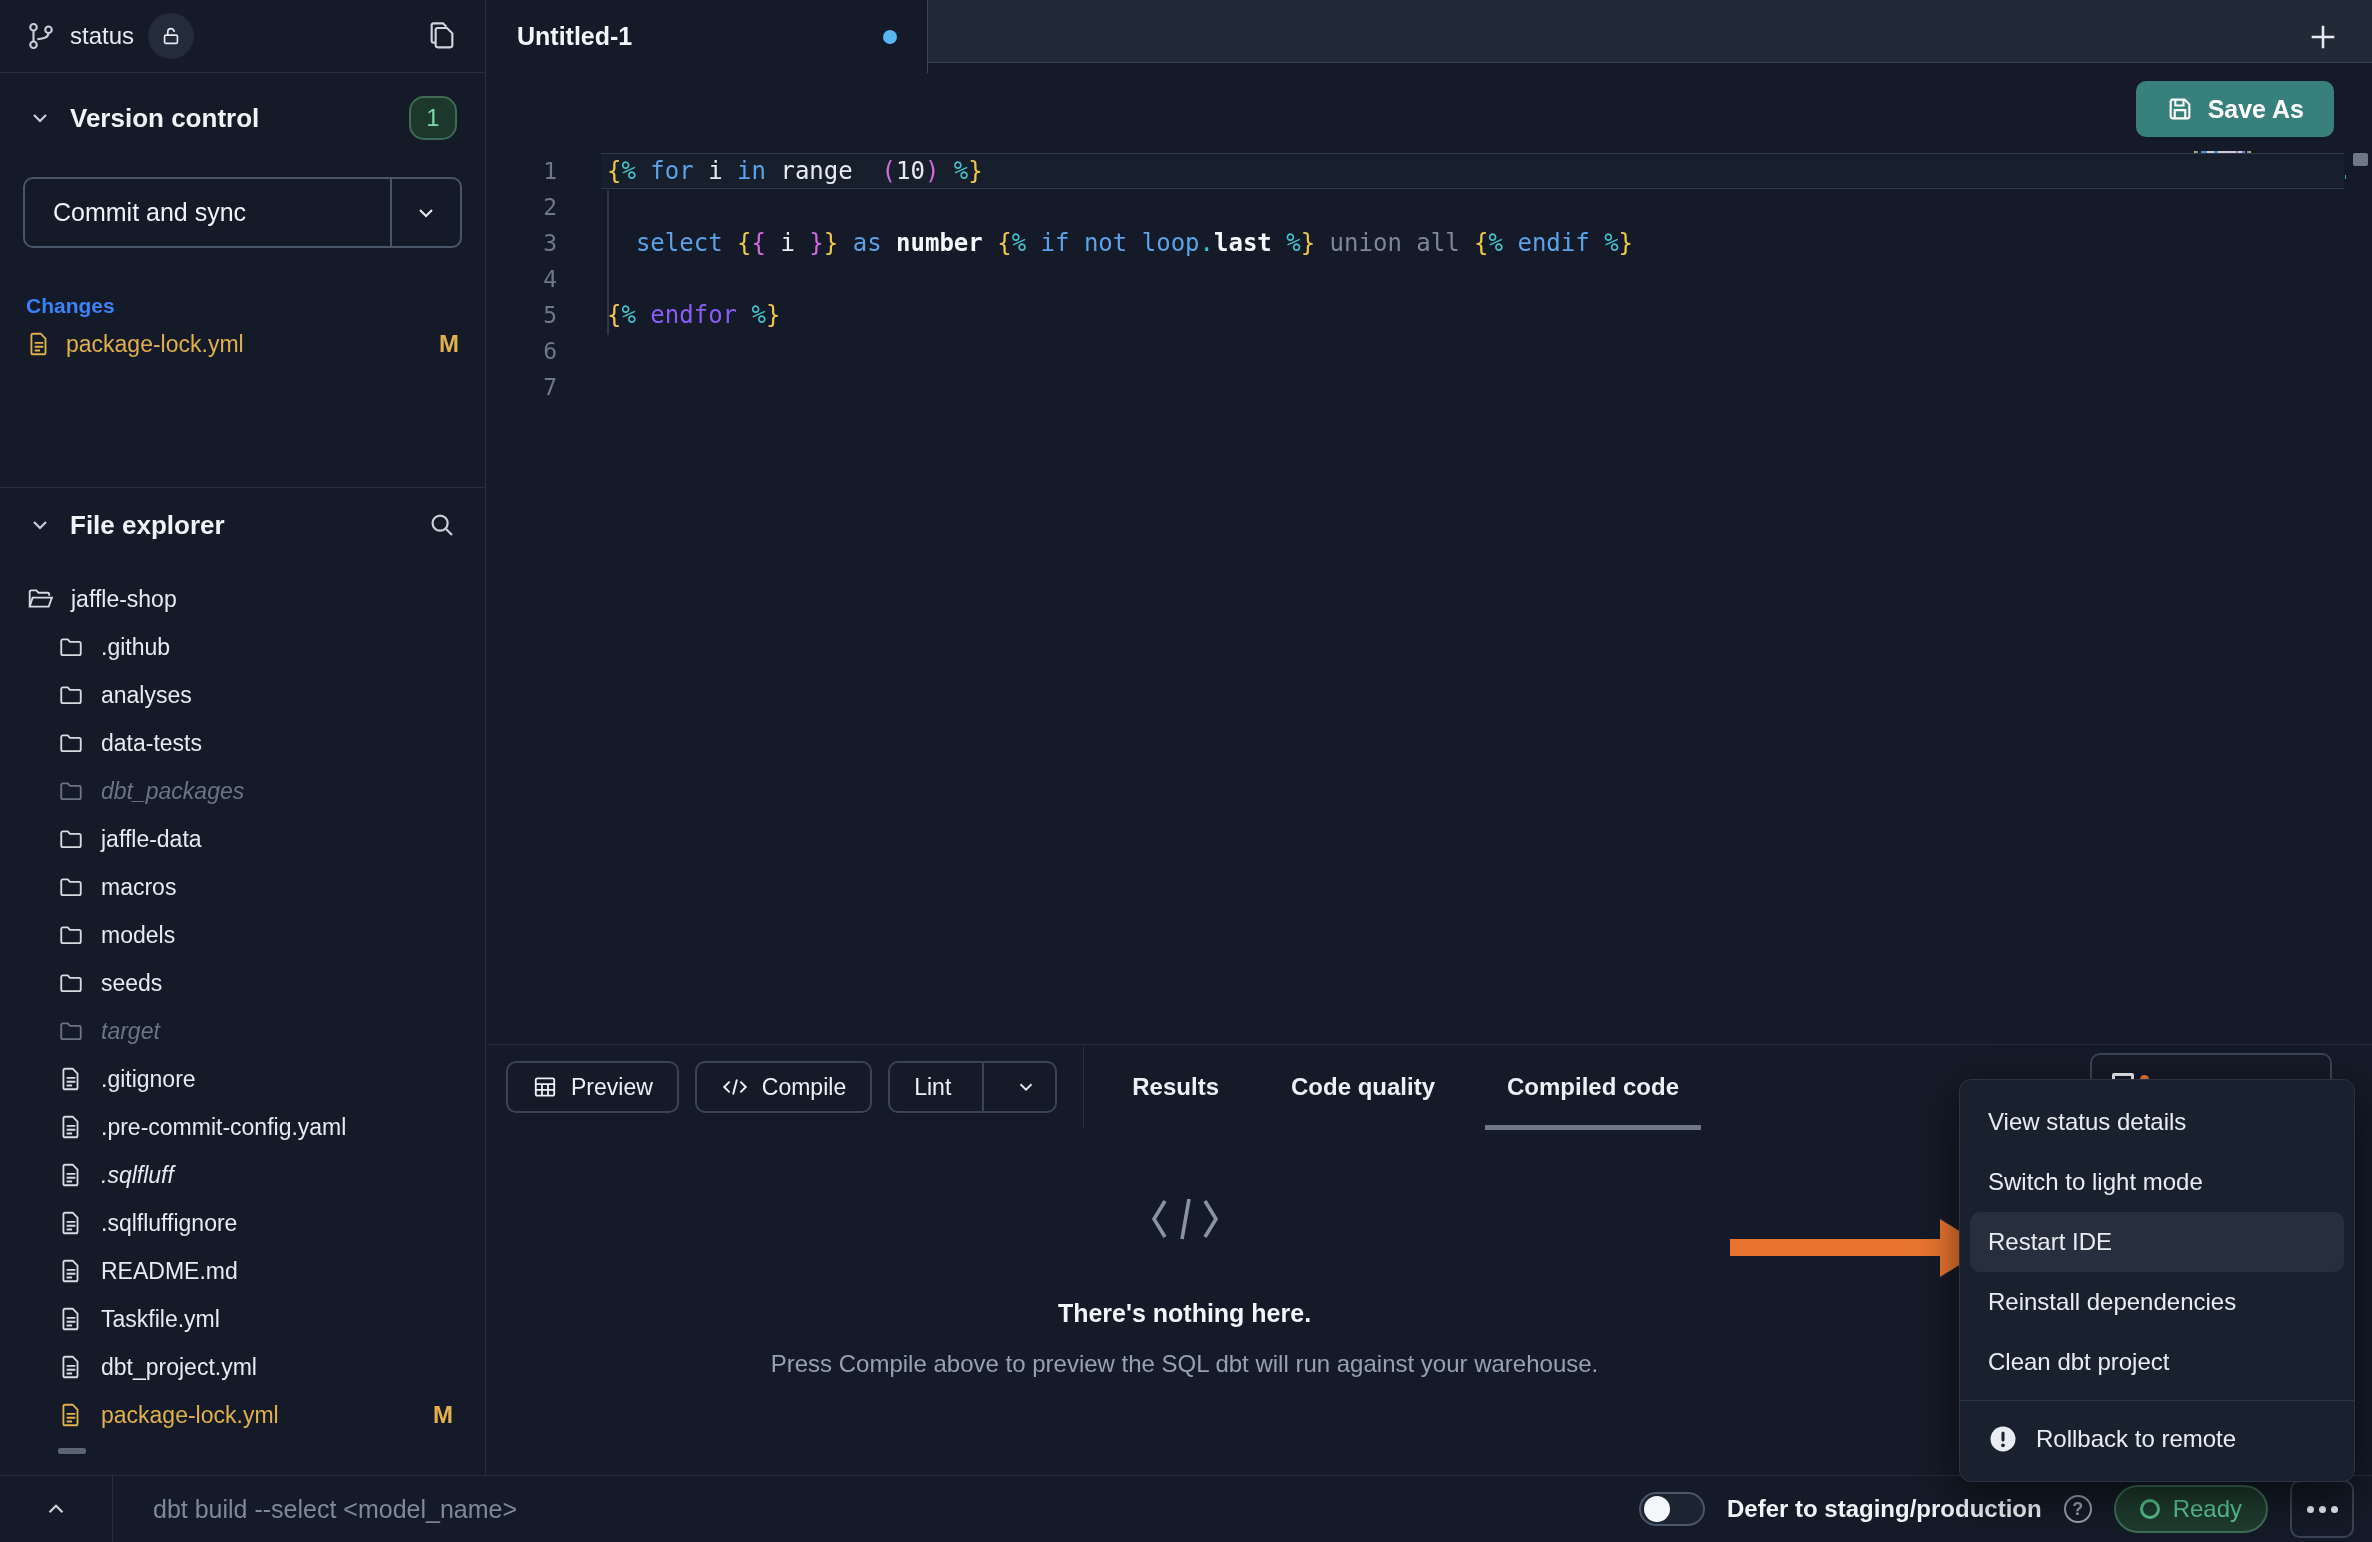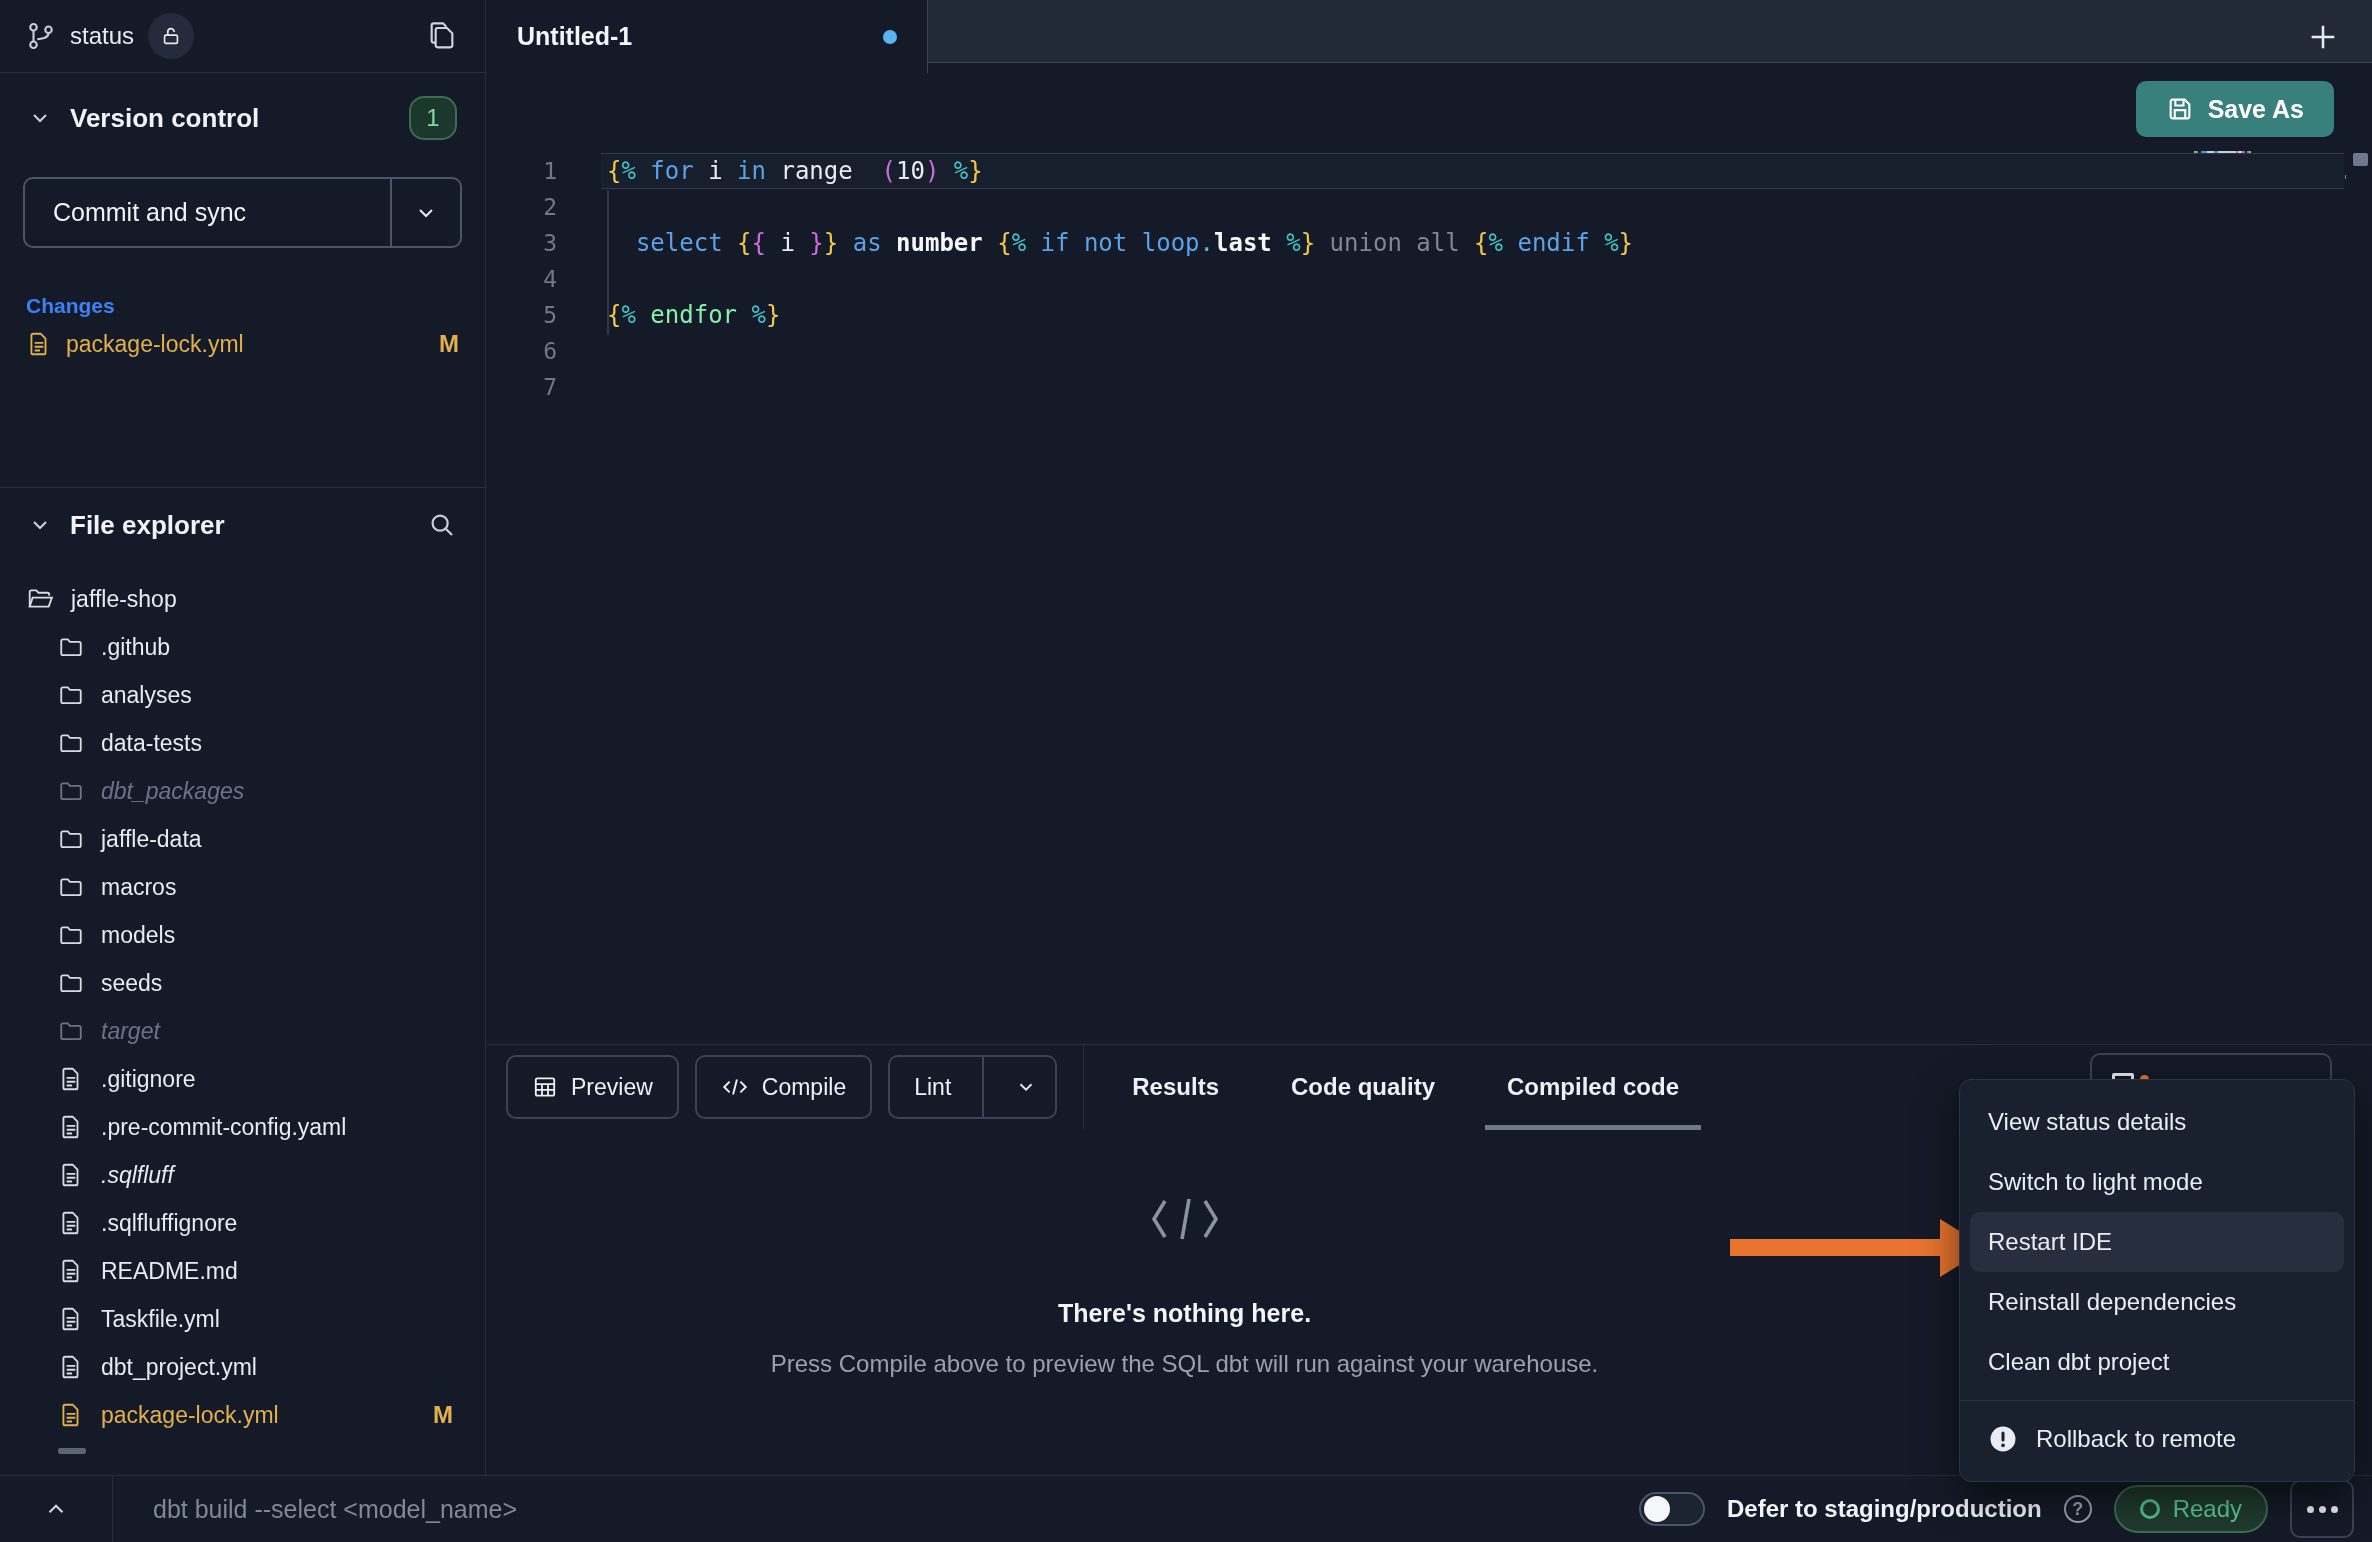--- a/index.html
+++ b/index.html
@@ -84,21 +84,21 @@
   #minimap { position:absolute; right:26px; top:6px; width:152px; height:40px; overflow:hidden; }
   .mm-row { position:absolute; left:0; height:4px; display:flex; }
   .mm-seg { height:4px; flex:none; }
   .code-scroll-thumb { position:absolute; right:4px; top:8px; width:15px; height:13px;
                        background:#6F7889; border-radius:2px; }
 
   
   #bottom-panel { position:absolute; left:487px; top:1044px; right:0; height:431px;
                   border-top:1px solid #272F3E; background:#141A27; }
   .bp-toolbar { position:relative; height:84px; display:flex; align-items:center; padding-left:19px; }
-  .panel-btn { height:64px; border:2px solid #3A4456; border-radius:10px; background:transparent;
+  .panel-btn { height:52px; border:2px solid #3A4456; border-radius:10px; background:transparent;
                display:flex; align-items:center; gap:13px; padding:0 24px; color:#EDF0F5;
                font-size:23px; font-family:"Liberation Sans",sans-serif; margin-right:16px; cursor:pointer; }
   .lint-sep { width:2px; align-self:stretch; background:#3A4456; margin:0 0 0 18px; }
   .lint-caret { padding:0 4px 0 18px; display:flex; align-items:center; }
   .bp-vdivider { width:1px; align-self:stretch; background:#272F3E; margin:0 0 0 10px; }
   .panel-tabs { display:flex; margin-left:48px; gap:72px; }
   .ptab { position:relative; font-size:24px; font-weight:600; color:#EDF0F5; cursor:pointer; }
   .ptab.active::after { content:""; position:absolute; left:-22px; right:-22px;
                         top:calc(100% + 24px); height:5px; background:#6E7887; }
   .empty { position:absolute; left:0; right:490px; top:150px; text-align:center; }
@@ -423,21 +423,21 @@
         <div class="code-row">
           <span class="ln">3</span>
           <span class="ctext"><span style="color: rgb(232, 236, 242);">  </span><span style="color: rgb(92, 162, 232);">select</span><span style="color: rgb(232, 236, 242);"> </span><span style="color: rgb(242, 200, 75);">{</span><span style="color: rgb(207, 107, 221);">{</span><span style="color: rgb(232, 236, 242);"> i </span><span style="color: rgb(207, 107, 221);">}</span><span style="color: rgb(242, 200, 75);">}</span><span style="color: rgb(232, 236, 242);"> </span><span style="color: rgb(92, 162, 232);">as</span><span style="color: rgb(232, 236, 242);"> </span><span class="tok-wb" style="color: rgb(244, 247, 251);">number</span><span style="color: rgb(232, 236, 242);"> </span><span style="color: rgb(242, 200, 75);">{</span><span style="color: rgb(67, 195, 201);">%</span><span style="color: rgb(232, 236, 242);"> </span><span style="color: rgb(92, 162, 232);">if</span><span style="color: rgb(232, 236, 242);"> </span><span style="color: rgb(92, 162, 232);">not</span><span style="color: rgb(232, 236, 242);"> </span><span style="color: rgb(92, 162, 232);">loop</span><span style="color: rgb(67, 195, 201);">.</span><span class="tok-wb" style="color: rgb(244, 247, 251);">last</span><span style="color: rgb(232, 236, 242);"> </span><span style="color: rgb(67, 195, 201);">%</span><span style="color: rgb(242, 200, 75);">}</span><span style="color: rgb(126, 135, 150);"> union all </span><span style="color: rgb(242, 200, 75);">{</span><span style="color: rgb(67, 195, 201);">%</span><span style="color: rgb(232, 236, 242);"> </span><span style="color: rgb(92, 162, 232);">endif</span><span style="color: rgb(232, 236, 242);"> </span><span style="color: rgb(67, 195, 201);">%</span><span style="color: rgb(242, 200, 75);">}</span></span>
         </div>
         <div class="code-row">
           <span class="ln">4</span>
           <span class="ctext"></span>
         </div>
         <div class="code-row">
           <span class="ln">5</span>
-          <span class="ctext"><span style="color: rgb(242, 200, 75);">{</span><span style="color: rgb(67, 195, 201);">%</span><span style="color: rgb(232, 236, 242);"> </span><span style="color: #86efac;">endfor</span><span style="color: rgb(232, 236, 242);"> </span><span style="color: rgb(67, 195, 201);">%</span><span style="color: rgb(242, 200, 75);">}</span></span>
+          <span class="ctext"><span style="color: rgb(242, 200, 75);">{</span><span style="color: rgb(67, 195, 201);">%</span><span style="color: rgb(232, 236, 242);"> </span><span style="color: #8b5cf6;">endfor</span><span style="color: rgb(232, 236, 242);"> </span><span style="color: rgb(67, 195, 201);">%</span><span style="color: rgb(242, 200, 75);">}</span></span>
         </div>
         <div class="code-row">
           <span class="ln">6</span>
           <span class="ctext"></span>
         </div>
         <div class="code-row">
           <span class="ln">7</span>
           <span class="ctext"></span>
         </div>
       </div>

